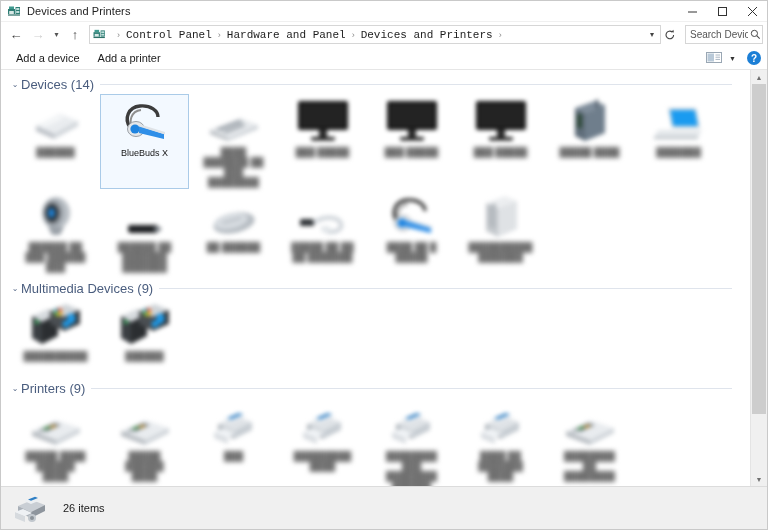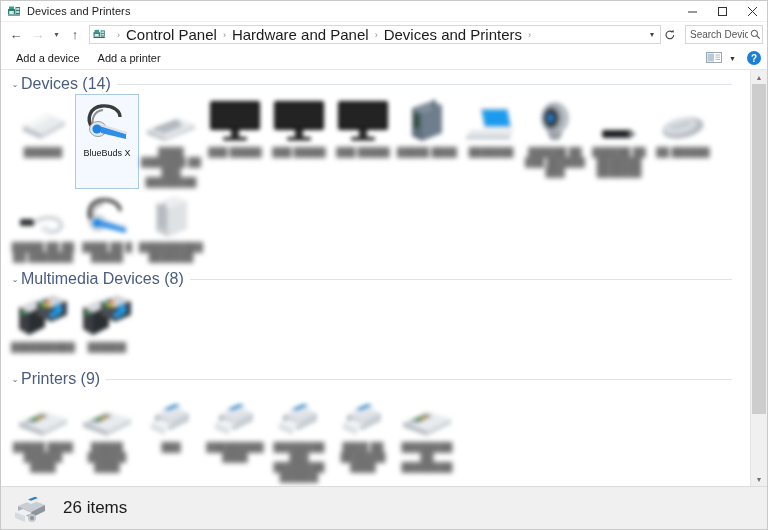--- a/index.html
+++ b/index.html
@@ -26,21 +26,21 @@
   .navbar{height:25px;min-height:25px;display:flex;align-items:center;background:#fff;
           padding:0 4px;gap:0;}
   .navbtn{width:22px;height:22px;display:flex;align-items:center;justify-content:center;}
   .navbtn.small{width:15px;}
   .arrow{font-size:13px;line-height:1;color:#3c3c3c;}
   .arrow.dim{color:#cfcfcf;}
   .addrbox{flex:1;height:19px;border:1px solid #d6d6d6;background:#fff;display:flex;
            align-items:center;margin-left:3px;box-sizing:border-box;overflow:hidden;}
   .addr-icon{width:14px;height:13px;margin:0 5px 0 3px;position:relative;flex:none;}
   .crumbs{display:flex;align-items:center;flex:1;overflow:hidden;white-space:nowrap;}
-  .crumb{font-size:15px;color:#1c1c1c;padding:0 1px;}
+  .crumb{font-size:11px;color:#1c1c1c;padding:0 1px;font-family:Liberation Mono, monospace;}
   .sep{color:#8a8a8a;font-size:9px;padding:0 5px;}
   .addr-dd{width:16px;height:19px;display:flex;align-items:center;justify-content:center;
            color:#444;font-size:8px;}
   .refresh{width:18px;height:19px;display:flex;align-items:center;justify-content:center;color:#444;}
   .searchbox{width:78px;height:19px;border:1px solid #d6d6d6;background:#fff;margin-left:6px;
              display:flex;align-items:center;box-sizing:border-box;}
   .searchbox .st{flex:1;font-size:10px;color:#555;padding-left:4px;white-space:nowrap;overflow:hidden;}
   .searchbox .si{width:14px;display:flex;align-items:center;justify-content:center;color:#4a4a4a;}
 
   
@@ -60,38 +60,38 @@
   .scrollbar{width:16px;background:#f0f0f0;border-left:1px solid #e4e4e4;
              display:flex;flex-direction:column;align-items:center;}
   .sb-arrow{height:14px;width:16px;display:flex;align-items:center;justify-content:center;
             font-size:7px;color:#707070;}
   .sb-track{flex:1;width:16px;position:relative;}
   .sb-thumb{position:absolute;left:1px;right:1px;top:0;height:85%;background:#cdcdcd;}
 
   .group{margin:0;}
   .group-head{display:flex;align-items:center;height:16px;margin:6px 0 2px 8px;}
   .gchev{font-size:8px;color:#5a6c8a;width:12px;text-align:center;}
-  .gtitle{font-size:16px;color:#4a5d7e;white-space:nowrap;padding-right:6px;}
+  .gtitle{font-size:13px;color:#4a5d7e;white-space:nowrap;padding-right:6px;}
   .gline{flex:1;height:1px;background:#dfe4ec;margin-right:18px;}
 
   .items{display:flex;flex-wrap:wrap;padding-left:10px;}
-  .item{width:64px;min-height:76px;display:flex;flex-direction:column;align-items:center;
+  .item{width:89px;min-height:76px;display:flex;flex-direction:column;align-items:center;
         padding:4px 0 2px 0;box-sizing:border-box;}
   .item.selected{border:1px solid #aacbe8;background:#f3f9ff;}
   .ico{height:46px;display:flex;align-items:flex-end;justify-content:center;width:100%;}
   .lbl{font-size:9px;color:#151515;text-align:center;line-height:10px;width:64px;
        margin-top:3px;word-wrap:break-word;}
   .lbl.blur{color:#6f6f6f;filter:blur(2.4px);}
   .ico.blur{filter:blur(2.2px);}
 
   
   .statusbar{height:42px;min-height:42px;background:#f0f0f0;border-top:1px solid #dcdcdc;
              display:flex;align-items:center;padding-left:10px;gap:14px;}
   .status-ico{width:38px;height:34px;display:flex;align-items:center;justify-content:center;}
-  .status-text{font-size:17px;color:#1b1b1b;}
+  .status-text{font-size:11px;color:#1b1b1b;}
 
   
   svg{display:block;}
 </style>
 </head>
 <body>
 
 <div class="window">
 
   <div class="titlebar">
@@ -371,21 +371,21 @@
                   <polygon points="7,13 15,10 15,36 7,33" fill="#b6bbc0"></polygon>
                 </svg>
               </div>
               <div class="lbl blur">██████████ ███████</div>
             </div>
           </div>
         </div>
         <div class="group">
           <div class="group-head">
             <span class="gchev">⌄</span>
-            <span class="gtitle">Multimedia Devices (8)</span>
+            <span class="gtitle">Multimedia Devices (9)</span>
             <span class="gline"></span>
           </div>
           <div class="items">
             <div class="item">
               <div class="ico blur">
                 <svg width="56" height="44" viewBox="0 0 56 44">
                   <polygon points="4,12 20,5 30,10 14,18" fill="#d7dbdf"></polygon>
                   <polygon points="4,12 4,34 14,40 14,18" fill="#3b3f43"></polygon>
                   <polygon points="14,18 30,10 30,32 14,40" fill="#2b2e31"></polygon>
                   <circle cx="9" cy="18" r="1.8" fill="#3ddc6b"></circle>

